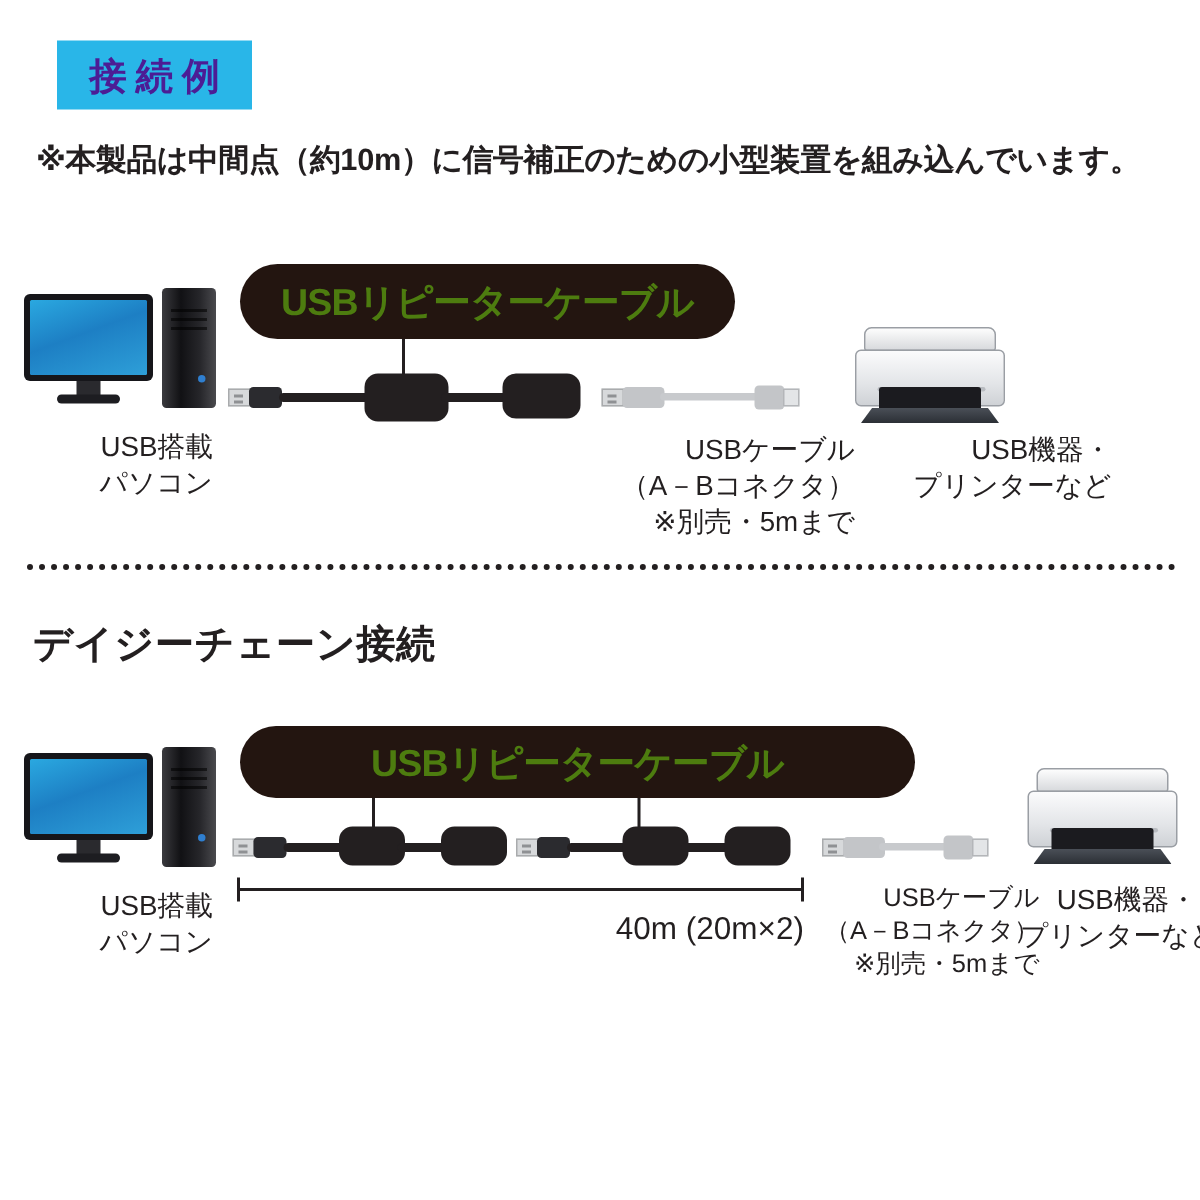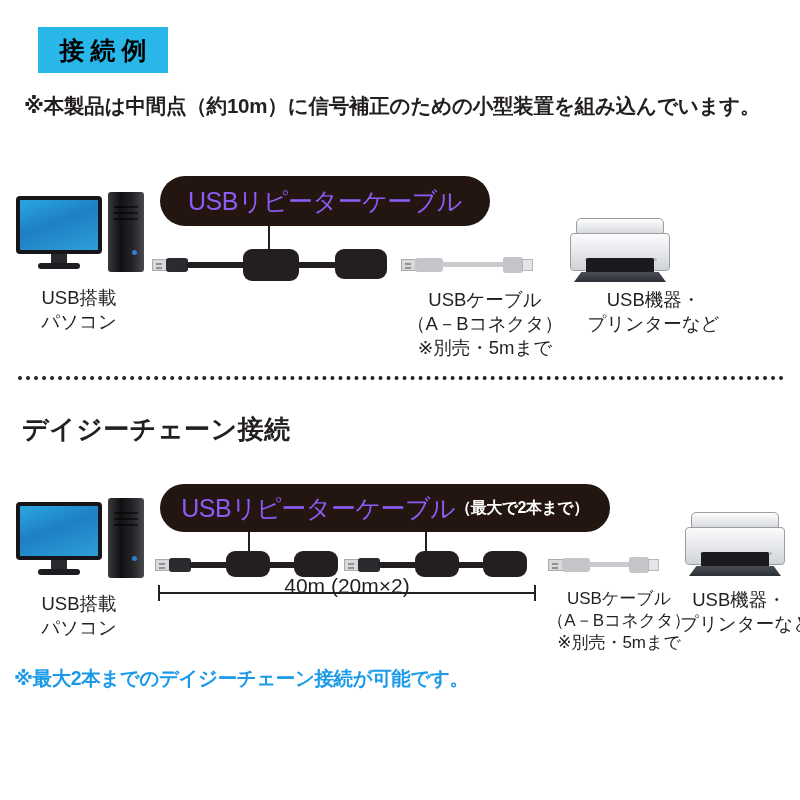--- a/index.html
+++ b/index.html
@@ -17,21 +17,21 @@
   }
 
   
   .badge {
     position: absolute;
     left: 38px;
     top: 27px;
     width: 130px;
     height: 46px;
     background: #29b6e8;
-    color: #000000;
+    color: #4c1d95;
     font-size: 25px;
     font-weight: bold;
     letter-spacing: 6px;
     display: flex;
     align-items: center;
     justify-content: center;
     text-indent: 6px;
   }
 
   .note-line {
@@ -71,22 +71,22 @@
     position: absolute;
     background: #231510;
     border-radius: 26px;
     display: flex;
     align-items: center;
     justify-content: center;
     box-sizing: border-box;
     white-space: nowrap;
   }
   .pill .pill-main {
-    color: #8b5cf6;
-    font-weight: normal;
+    color: #4d7c0f;
+    font-weight: bold;
   }
   .pill .pill-sub {
     color: #ffffff;
     font-weight: bold;
   }
   #pill1 {
     left: 160px;
     top: 176px;
     width: 330px;
     height: 50px;
@@ -280,21 +280,21 @@
     border-radius: 9px;
   }
 
   
   .lbl {
     position: absolute;
     font-size: 18.5px;
     font-weight: normal;
     color: #231f20;
     line-height: 1.3;
-    text-align: center;
+    text-align: right;
     white-space: nowrap;
   }
   .lbl.small { font-size: 17px; }
 
   
   .measure { position: absolute; }
   .measure .mline {
     position: absolute;
     left: 0; top: 0;
     height: 2px;
@@ -392,21 +392,20 @@
   <div>USB機器・</div>
   <div>プリンターなど</div>
 </div>
 
 <div class="divider"></div>
 
 <div class="section-heading">デイジーチェーン接続</div>
 
 <div class="pill" id="pill2">
   <span class="pill-main">USBリピーターケーブル</span>
-    <span class="pill-sub">（最大で2本まで）</span>
 </div>
 <div class="leader" style="left:248px; top:532px; height:26px;"></div>
 <div class="leader" style="left:425px; top:532px; height:26px;"></div>
 
 <div class="pc" style="left:16px; top:502px; width:130px; height:76px;">
   <div class="monitor-frame">
     <div class="screen"></div>
   </div>
   <div class="mon-neck"></div>
   <div class="mon-base"></div>
@@ -438,21 +437,21 @@
 <div class="wire-black" style="left:378px; top:562px; width:42px;"></div>
 <div class="box-black" style="left:415px; top:551px; width:44px; height:26px;"></div>
 <div class="wire-black" style="left:454px; top:562px; width:34px;"></div>
 <div class="box-black" style="left:483px; top:551px; width:44px; height:26px;"></div>
 
 <div class="measure" style="left:158px; top:592px; width:378px;">
   <div class="mline" style="width:378px;"></div>
   <div class="cap" style="left:0;"></div>
   <div class="cap" style="left:376px;"></div>
 </div>
-<div class="lbl" style="left:158px; top:572px; width:378px; font-size:21px;">40m (20m×2)</div>
+<div class="lbl" style="left:158px; top:606px; width:378px; font-size:21px;">40m (20m×2)</div>
 
 <div class="usbA" style="left:548px; top:558px;">
   <div class="metal"></div>
   <div class="shell-gray"></div>
 </div>
 <div class="wire-gray" style="left:586px; top:562px; width:46px;"></div>
 <div class="usbB" style="left:629px; top:557px;">
   <div class="bshell"></div>
   <div class="btip"></div>
 </div>
@@ -470,14 +469,13 @@
   <div>USBケーブル</div>
   <div>（A－Bコネクタ）</div>
   <div>※別売・5mまで</div>
 </div>
 <div class="lbl" style="left:680px; top:588px; width:118px;">
   <div>USB機器・</div>
   <div>プリンターなど</div>
 </div>
 
 <div class="footnotes">
-  <div>※最大2本までのデイジーチェーン接続が可能です。</div>
 </div>
 
 </body></html>

